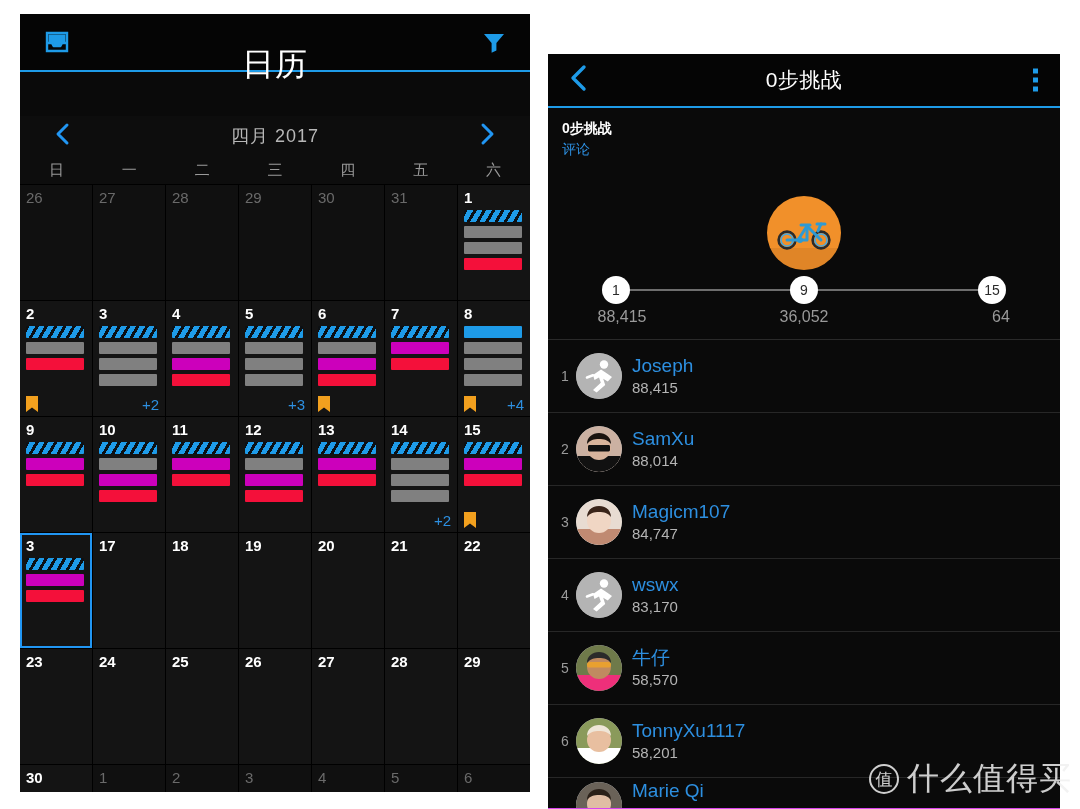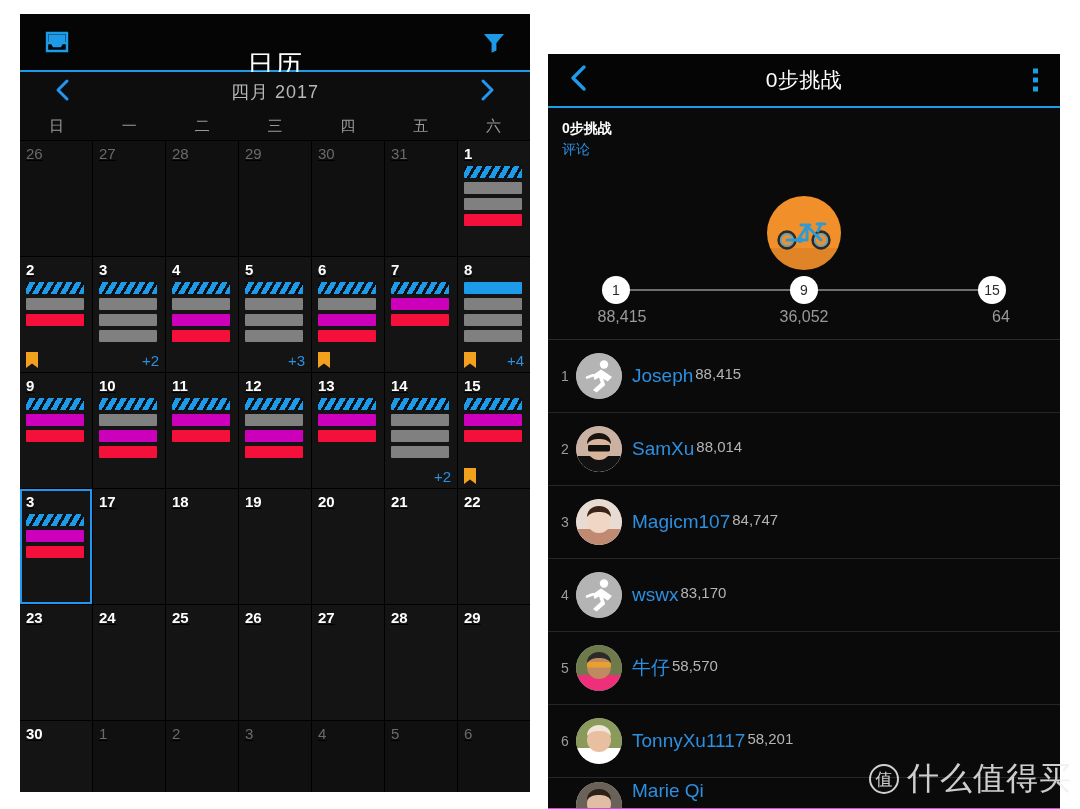--- a/index.html
+++ b/index.html
@@ -17,29 +17,29 @@
     width: 510px; height: 778px;
     background: #0a0a0a;
     overflow: hidden;
   }
   .cal-titlebar {
     position: relative; height: 58px;
     background: #050505;
     border-bottom: 2px solid #1e9be8;
     display: flex; align-items: center; justify-content: center;
   }
-  .cal-title { color: #ffffff; font-size: 27px; letter-spacing: 1px; margin-top: 45px; }
+  .cal-title { color: #ffffff; font-size: 32px; letter-spacing: 1px; margin-top: 45px; }
   .tb-icon-left { position: absolute; left: 24px; top: 50%; transform: translateY(-50%);
     display: flex; align-items: center; justify-content: center; cursor: pointer; }
   .tb-icon-right { position: absolute; right: 24px; top: 50%; transform: translateY(-50%);
     display: flex; align-items: center; justify-content: center; cursor: pointer; }
 
   .cal-monthbar {
     position: relative; height: 40px; background: #0d0d0d;
-    display: flex; align-items: center; justify-content: center;
+    display: flex; align-items: center; justify-content: center; margin-top: 44px;
   }
   .cal-month { color: #b8b8b8; font-size: 18px; letter-spacing: 1px; }
   .nav-prev { position: absolute; left: 34px; top: 50%; transform: translateY(-50%); cursor: pointer; }
   .nav-next { position: absolute; right: 34px; top: 50%; transform: translateY(-50%); cursor: pointer; }
 
   .cal-weekdays {
     display: grid; grid-template-columns: repeat(7, 1fr);
     height: 28px; background: #0d0d0d;
   }
   .cal-weekdays .wd {
@@ -51,21 +51,20 @@
     display: grid;
     grid-template-columns: repeat(7, 1fr);
     grid-auto-rows: 115px;
     background: #000;
     gap: 1px;
     padding-top: 1px;
   }
   .cal-cell {
     position: relative; background: #141414; padding: 5px 5px 2px 6px;
     overflow: hidden;
-    text-decoration: underline;
   }
   .cal-cell.dim { background: #101010; }
   .cal-cell.selected { outline: 2px solid #2196f3; outline-offset: -2px; background: #141414; }
   .daynum { font-size: 15px; color: #ffffff; font-weight: bold; line-height: 16px; }
   .cal-cell.dim .daynum { color: #6a6a6a; font-weight: normal; }
 
   .bars { margin-top: 4px; display: flex; flex-direction: column; gap: 4px; }
   .bar { height: 12px; width: 58px; border-radius: 1px; }
   .bar.gray { background: #808080; }
   .bar.red { background: #f4103a; }
@@ -146,21 +145,21 @@
   .row {
     position: relative; display: flex; align-items: center;
     height: 73px; border-bottom: 1px solid #272727; padding-left: 6px;
   }
   .rank { width: 22px; text-align: center; color: #9a9a9a; font-size: 14px; }
   .av {
     width: 46px; height: 46px; border-radius: 50%; overflow: hidden;
     flex: 0 0 46px; margin-right: 10px; position: relative;
     background: #b0b0b0;
   }
-  .row-txt { display: flex; flex-direction: row; gap: 2px; }
+  .row-txt { display: flex; flex-direction: column; gap: 2px; }
   .uname { color: #2d8fe0; font-size: 19px; line-height: 22px; }
   .uscore { color: #b4b4b4; font-size: 15px; line-height: 18px; }
   .row.partial { height: 30px; overflow: hidden; border-bottom: none; align-items: flex-start; }
   .row.partial .av { margin-top: 4px; }
   .row.partial .row-txt { margin-top: 2px; }
 
   
   .watermark {
     position: absolute; right: 8px; bottom: 8px;
     display: flex; align-items: center; gap: 8px;

